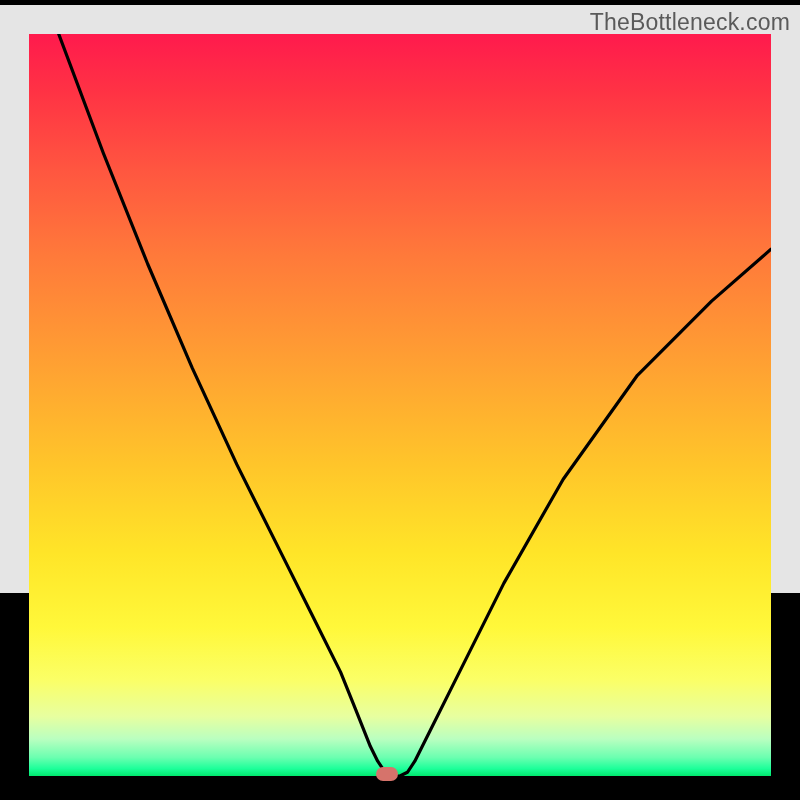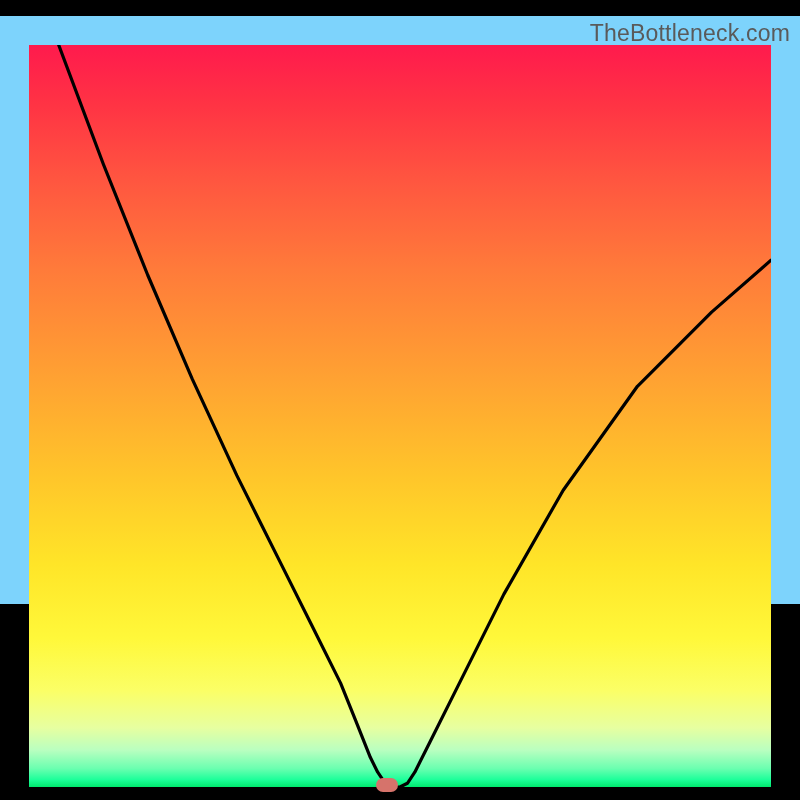--- a/index.html
+++ b/index.html
@@ -6,23 +6,23 @@
     margin: 0;
     padding: 0;
     width: 800px;
     height: 800px;
     overflow: hidden;
     background: #000;
     font-family: Arial, Helvetica, sans-serif;
   }
   .frame {
     position: absolute;
-    left: 0; top: 16px;
+    left: 0; top: 5px;
     width: 800px; height: 588px;
-    background: #7dd3fc;
+    background: #e5e5e5;
   }
   .plot-area {
     position: absolute;
     left: 29px;
     top: 29px;
     width: 742px;
     height: 742px;
     background: linear-gradient(to bottom,
       #ff1a4d 0%,
       #ff3344 8%,

